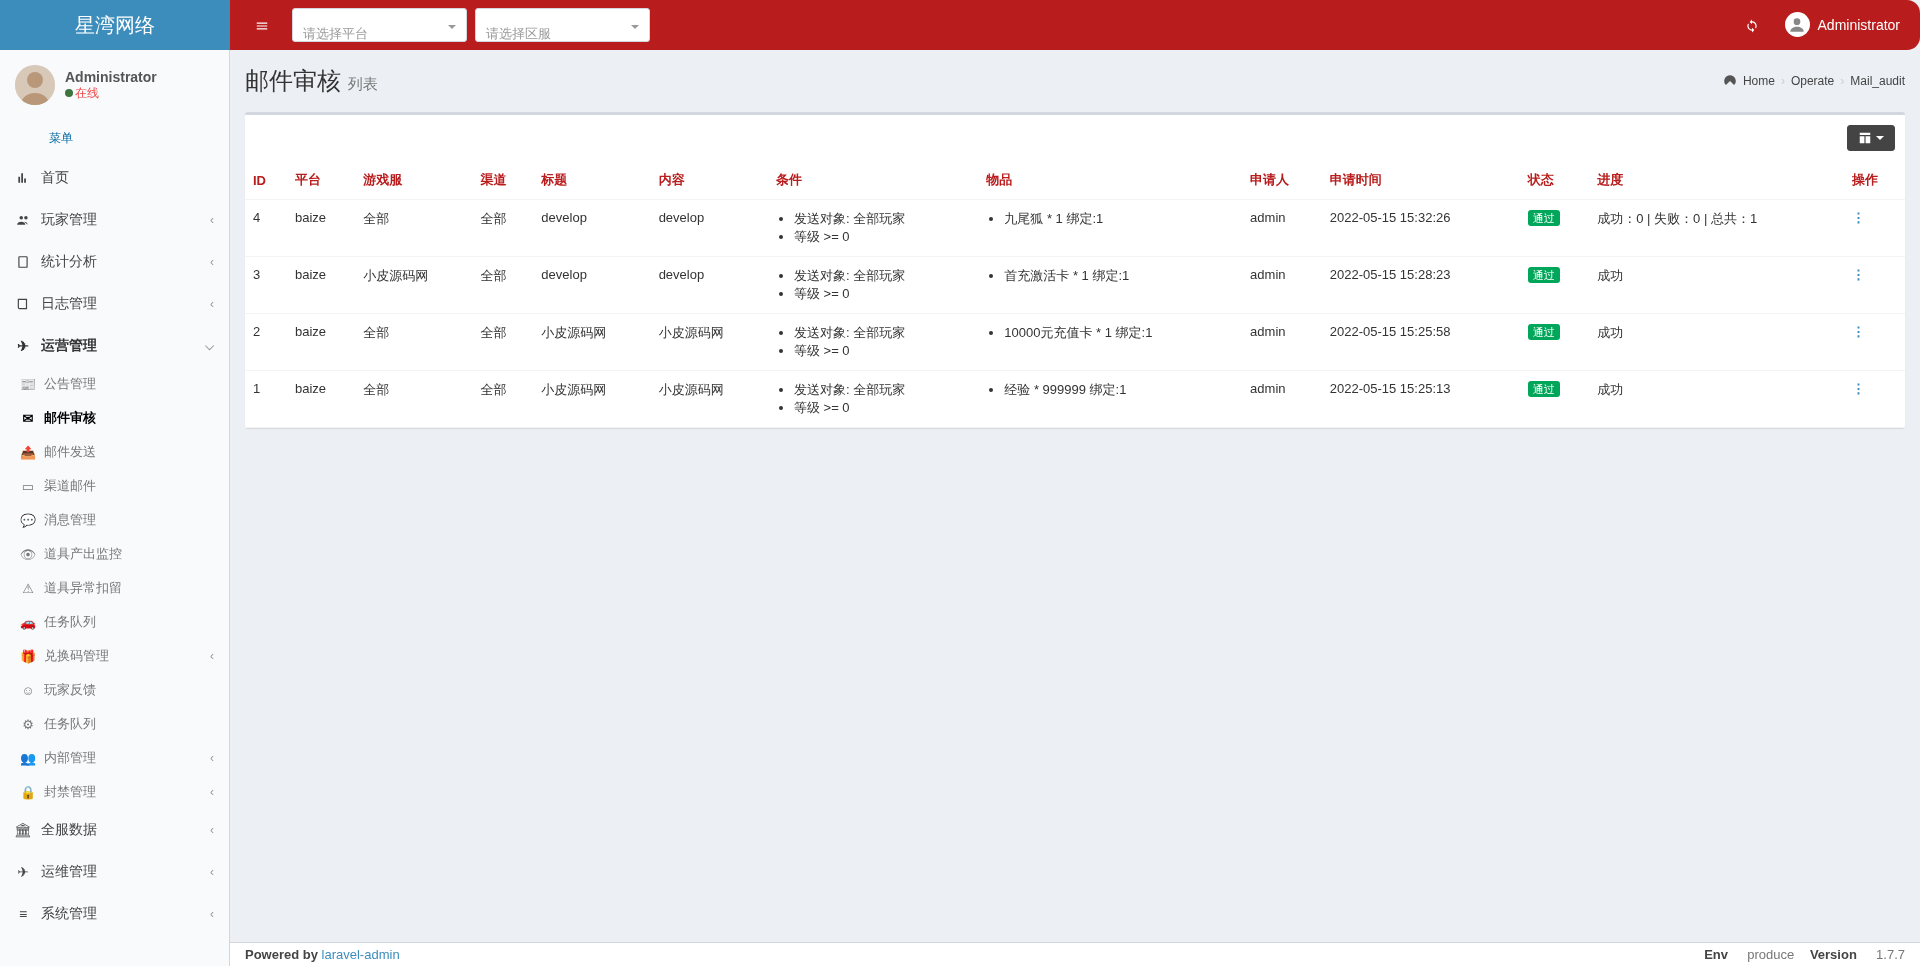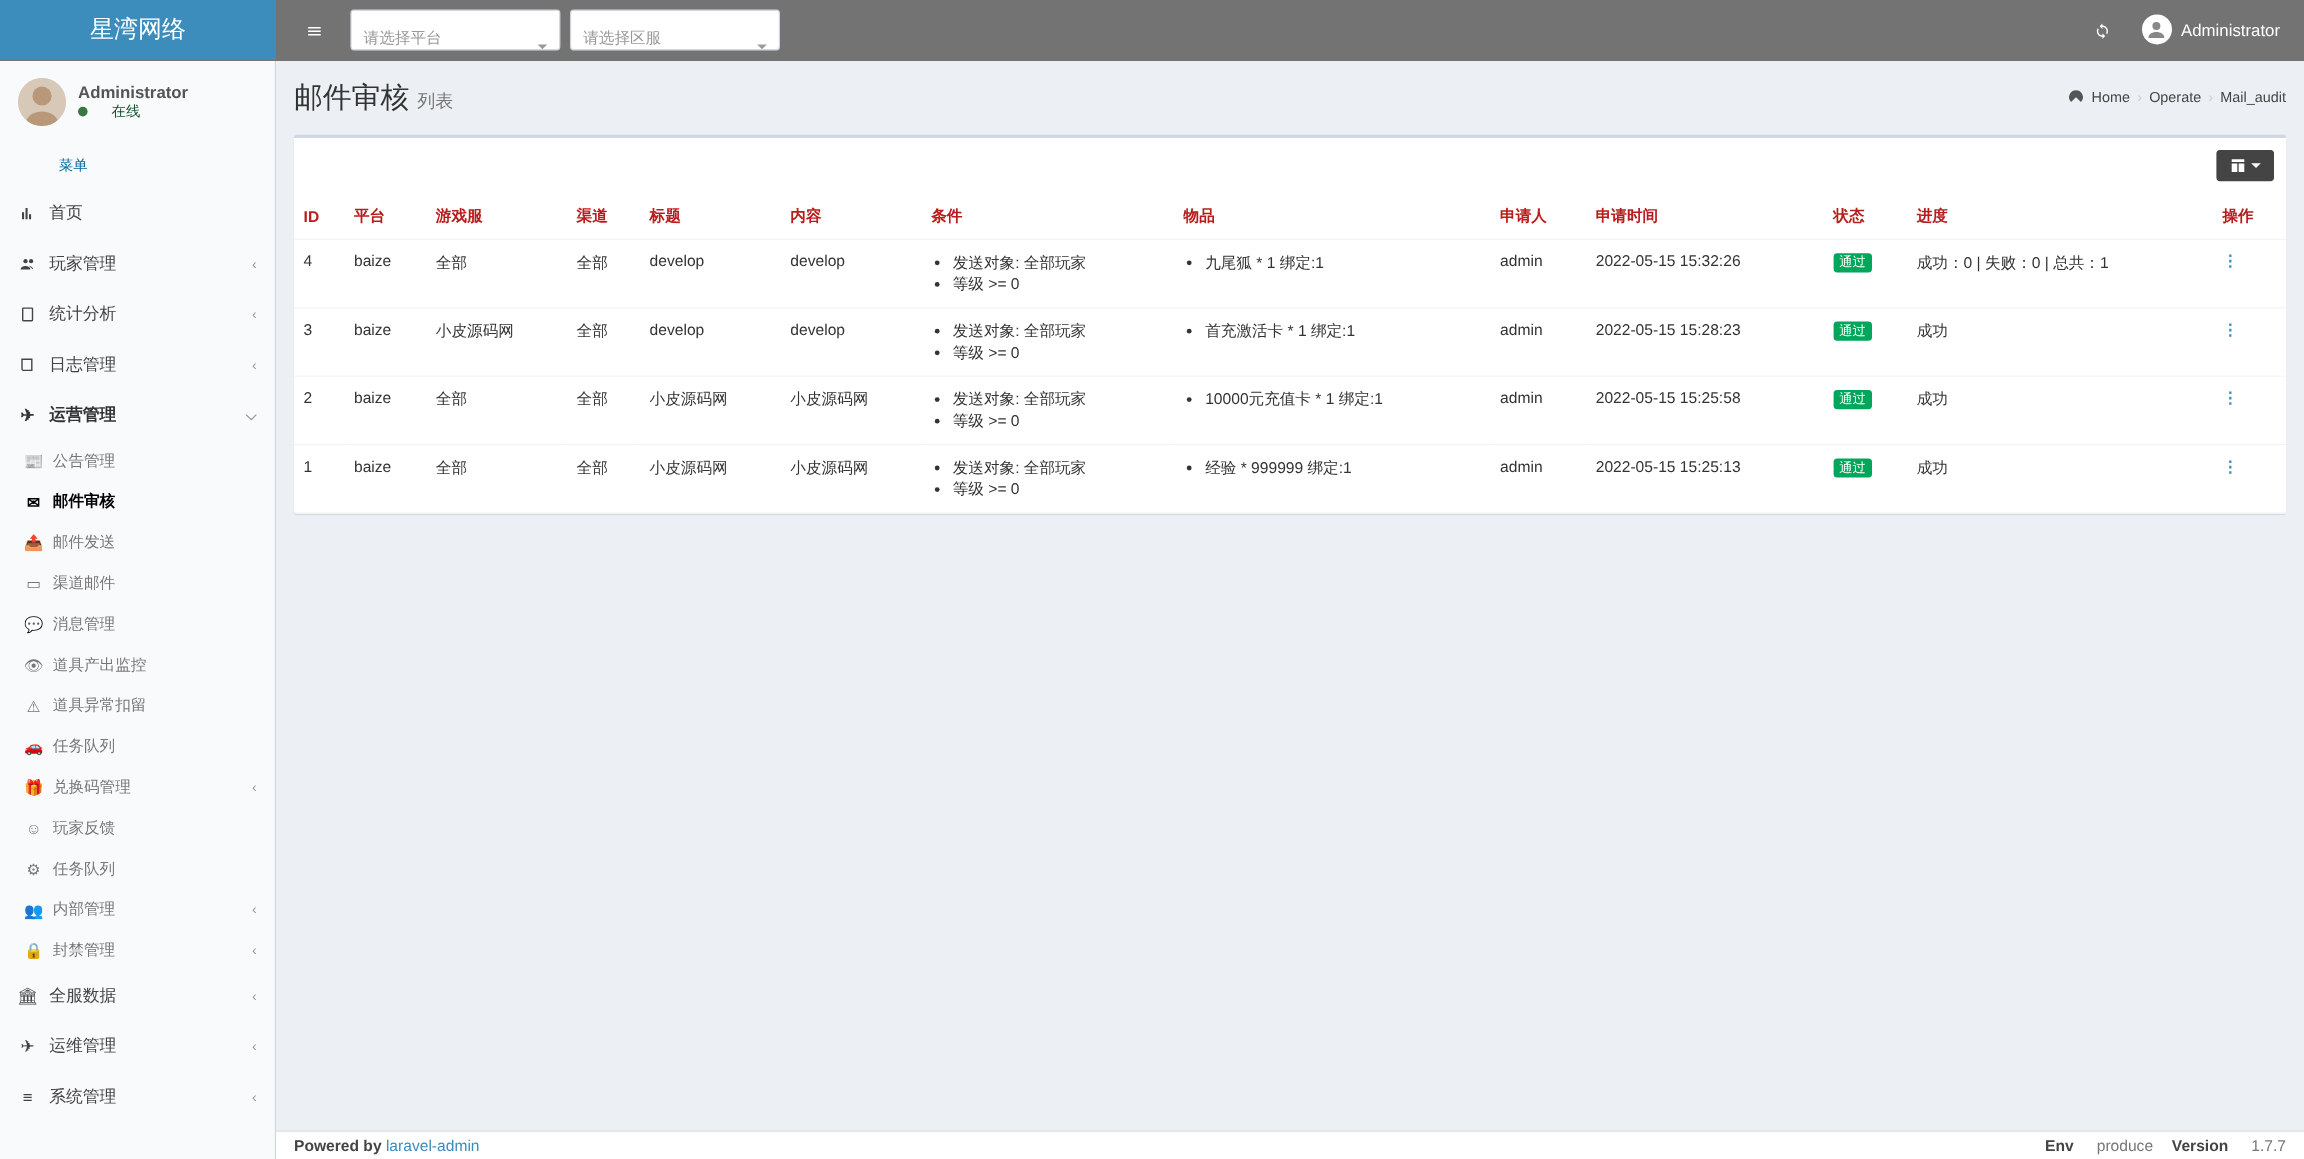--- a/index.html
+++ b/index.html
@@ -1,37 +1,37 @@
 <!DOCTYPE html>
 <html><head>
 <meta charset="utf-8">
 <style>
 * { margin: 0; padding: 0; box-sizing: border-box; }
 body { font-family: "Helvetica Neue", Helvetica, Arial, "Microsoft YaHei", sans-serif; font-size: 14px; color: #333; background: #ecf0f5; }
 
 
-.navbar { position: fixed; top: 0; left: 0; right: 0; height: 50px; background: #737373; display: flex; align-items: center; z-index: 1000; }
+.navbar { position: fixed; top: 0; left: 0; right: 0; height: 50px; background: #b91c1c; display: flex; align-items: center; z-index: 1000; border-radius: 13px; }
 .logo { width: 230px; height: 50px; line-height: 50px; text-align: center; color: #fff; font-size: 20px; font-weight: 400; background: #3c8dbc; }
 .navbar-left { display: flex; align-items: center; flex: 1; padding-left: 10px; gap: 8px; }
 .sidebar-toggle { color: #fff; background: transparent; border: none; padding: 15px; cursor: pointer; }
-.select-box { width: 175px; height: 34px; background: #fff; border: 1px solid #d2d6de; border-radius: 3px; display: flex; align-items: flex-end; padding: 0 10px; color: #999; cursor: pointer; justify-content: space-between; font-size: 13px; }
+.select-box { width: 175px; height: 34px; background: #fff; border: 1px solid #d2d6de; border-radius: 3px; display: flex; align-items: flex-start; padding: 16px 10px; color: #999; cursor: pointer; justify-content: space-between; font-size: 13px; }
 .select-box .caret { width: 0; height: 0; border-left: 4px solid transparent; border-right: 4px solid transparent; border-top: 4px solid #999; }
 .navbar-right { display: flex; align-items: center; gap: 18px; padding-right: 20px; }
 .nav-icon-btn { color: #fff; background: transparent; border: none; cursor: pointer; padding: 8px; font-size: 14px; }
 .user-menu { display: flex; align-items: center; gap: 8px; color: #fff; cursor: pointer; }
 .user-avatar-sm { width: 25px; height: 25px; border-radius: 50%; background: #fff; display: inline-flex; align-items: center; justify-content: center; }
 .user-avatar-sm svg { width: 20px; height: 20px; }
 
 
 .sidebar { position: fixed; top: 50px; left: 0; bottom: 0; width: 230px; background: #f9fafc; border-right: 1px solid #d2d6de; overflow-y: auto; }
 .user-panel { padding: 15px; display: flex; align-items: center; gap: 10px; }
 .user-avatar { width: 40px; height: 40px; border-radius: 50%; background: #ddd; overflow: hidden; display: flex; align-items: center; justify-content: center; }
 .user-avatar svg { width: 40px; height: 40px; }
 .user-info .name { color: #555; font-weight: 600; font-size: 14px; }
-.user-status { color: #14532d; font-size: 12px; display: flex; align-items: center; gap: 20px; }
+.user-status { color: #ef4444; font-size: 12px; display: flex; align-items: center; gap: 2px; }
 .status-dot { width: 8px; height: 8px; border-radius: 50%; background: #3c763d; display: inline-block; }
 .menu-header { padding: 10px 15px; color: #0369a1; font-size: 12px; margin-left: 34px; }
 .treeview > a, .menu-item > a { display: flex; align-items: center; padding: 12px 15px; color: #444; text-decoration: none; gap: 10px; position: relative; }
 .treeview.active > a { color: #333; font-weight: 600; }
 .treeview .chevron { margin-left: auto; font-size: 12px; color: #999; }
 .treeview-menu { list-style: none; }
 .treeview-menu li a { display: flex; align-items: center; padding: 8px 15px 8px 20px; color: #777; text-decoration: none; font-size: 13px; gap: 8px; }
 .treeview-menu li.current a { color: #000; font-weight: 600; }
 .menu-icon { width: 16px; display: inline-flex; justify-content: center; }
 

